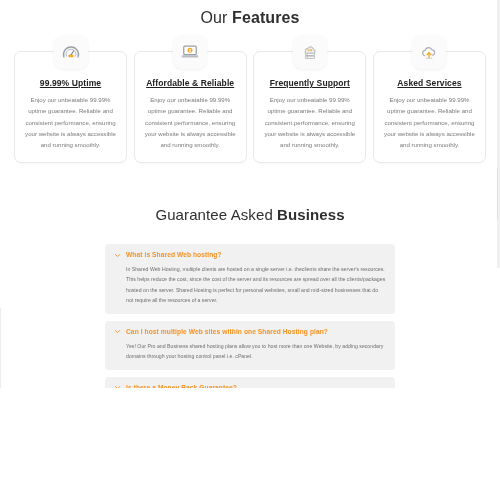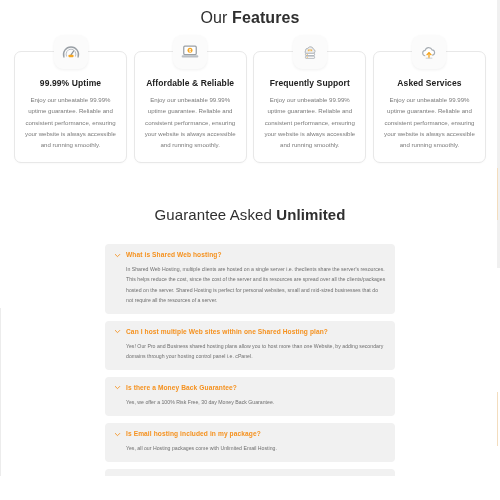--- a/index.html
+++ b/index.html
@@ -7,21 +7,21 @@
     padding: 0;
     width: 500px;
     height: 500px;
     background: #ffffff;
     font-family: "Liberation Sans", sans-serif;
     overflow: hidden;
   }
   .page {
     position: relative;
     width: 500px;
-    height: 476px;
+    height: 388px;
     background: #ffffff;
     overflow: hidden;
   }
 
   
   .features-heading {
     text-align: center;
     font-size: 16px;
     font-weight: 400;
     color: #2f2f2f;
@@ -65,20 +65,21 @@
     justify-content: center;
     box-shadow: 0 1px 3px rgba(0,0,0,0.06);
   }
   .icon-tile svg { display: block; }
   .card-title {
     font-size: 8.5px;
     font-weight: 700;
     color: #212121;
     margin: 0 0 6px 0;
     letter-spacing: .1px;
+    text-decoration: underline;
   }
   .card-text {
     font-size: 6.1px;
     line-height: 1.85;
     color: #7a7a7a;
     margin: 0;
   }
 
   
   .faq-heading {
@@ -215,21 +216,21 @@
           <path d="M9.6 15.2 12 12.8l2.4 2.4" stroke="#f5a623" stroke-width="1.6" stroke-linecap="round" stroke-linejoin="round" fill="none"></path>
           <path d="M8.5 19.4h7" stroke="#c7ccd1" stroke-width="1.2" stroke-linecap="round"></path>
         </svg>
       </div>
       <div class="card-title">Asked Services</div>
       <p class="card-text">Enjoy our unbeatable 99.99% uptime guarantee. Reliable and consistent performance, ensuring your website is always accessible and running smoothly.</p>
     </div>
 
   </div>
 
-  <h2 class="faq-heading"><span>Guarantee Asked </span><span class="bold">Unlimited</span></h2>
+  <h2 class="faq-heading"><span>Guarantee Asked </span><span class="bold">Business</span></h2>
 
   <div class="faq-list">
 
     <div class="faq-item">
       <div class="faq-q">
         <svg class="chev" viewBox="0 0 12 12">
             <path d="M2.2 4.2 6 8 9.8 4.2" stroke="#f5911e" stroke-width="1.5" fill="none" stroke-linecap="round" stroke-linejoin="round"></path>
           </svg>
         <span>What is Shared Web hosting?</span>
       </div>

